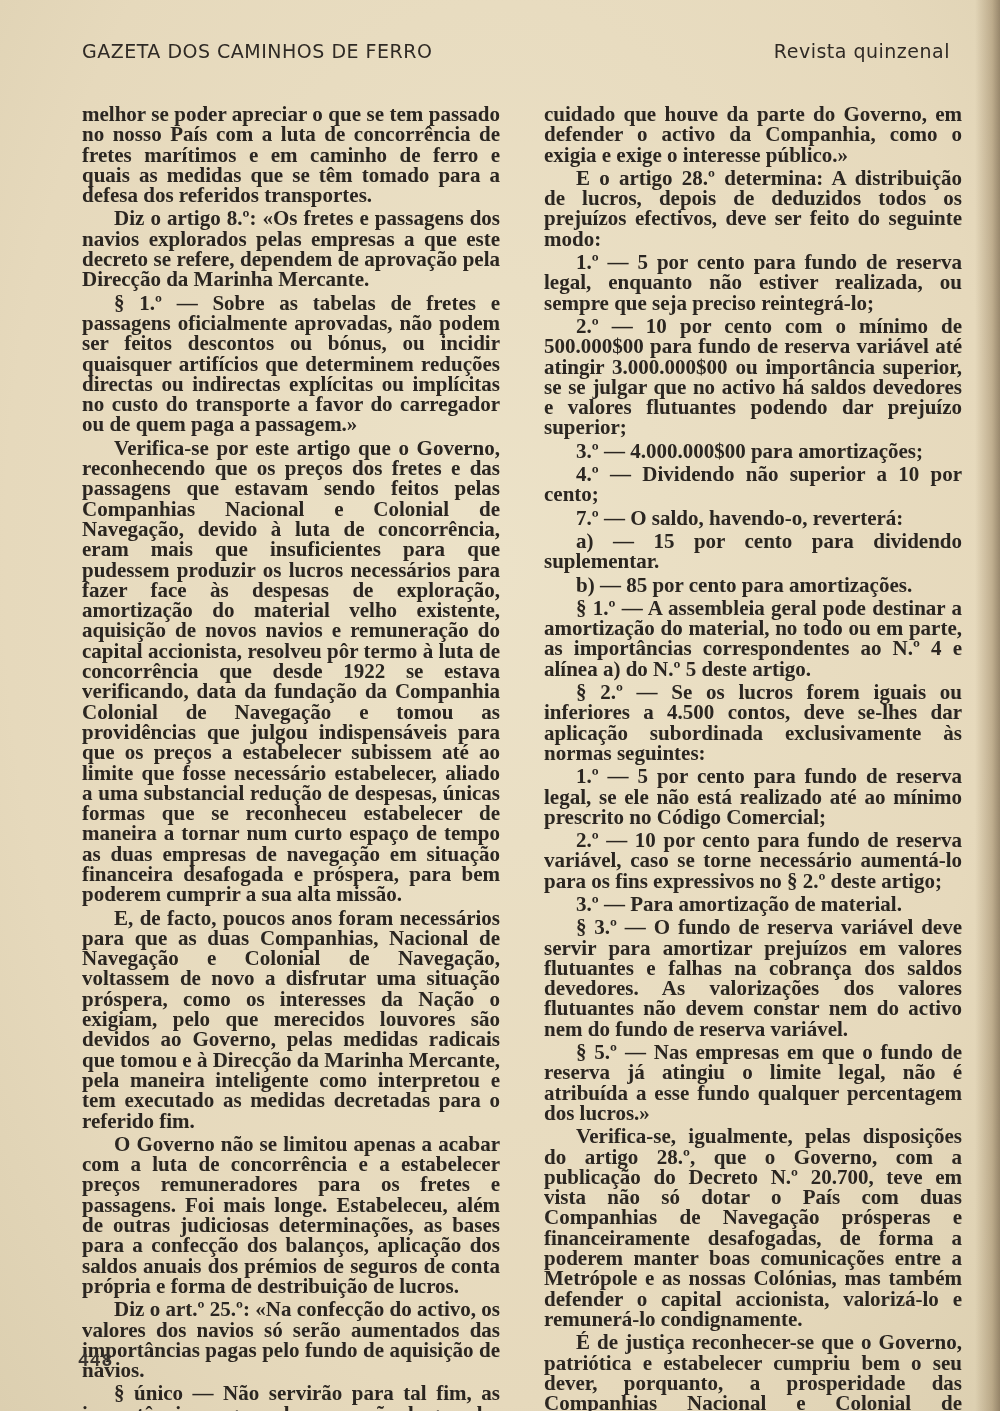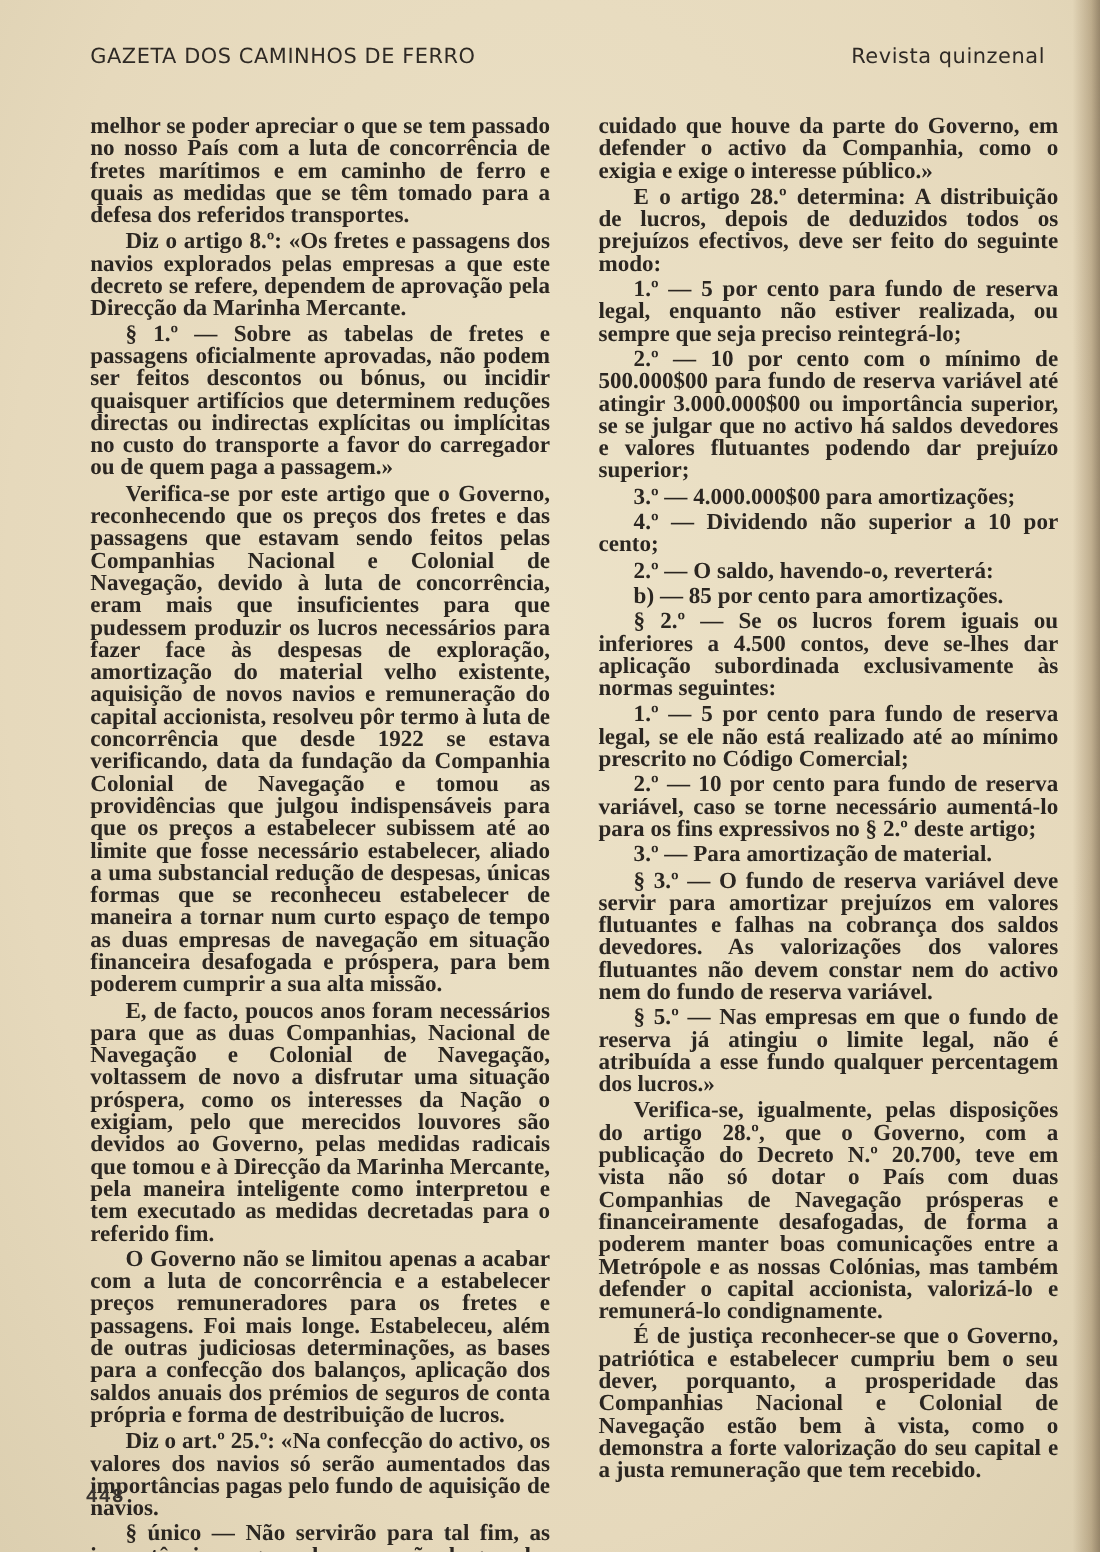--- a/index.html
+++ b/index.html
@@ -63,22 +63,24 @@
   <p>Verifica-se por este artigo e parágrafo único, o</p>
 </div>
 
 <div class="col right">
   <p class="noindent">cuidado que houve da parte do Governo, em defender o activo da Companhia, como o exigia e exige o interesse público.»</p>
   <p>E o artigo 28.º determina: A distribuição de lucros, depois de deduzidos todos os prejuízos efectivos, deve ser feito do seguinte modo:</p>
   <p class="item">1.º — 5 por cento para fundo de reserva legal, enquanto não estiver realizada, ou sempre que seja preciso reintegrá-lo;</p>
   <p class="item">2.º — 10 por cento com o mínimo de 500.000$00 para fundo de reserva variável até atingir 3.000.000$00 ou importância superior, se se julgar que no activo há saldos devedores e valores flutuantes podendo dar prejuízo superior;</p>
   <p class="item">3.º — 4.000.000$00 para amortizações;</p>
   <p class="item">4.º — Dividendo não superior a 10 por cento;</p>
-  <p class="item">2.º — O saldo, havendo-o, reverterá:</p>
+  <p class="item">7.º — O saldo, havendo-o, reverterá:</p>
+  <p class="item">a) — 15 por cento para dividendo suplementar.</p>
   <p class="item">b) — 85 por cento para amortizações.</p>
+  <p>§ 1.º — A assembleia geral pode destinar a amortização do material, no todo ou em parte, as importâncias correspondentes ao N.º 4 e alínea a) do N.º 5 deste artigo.</p>
   <p>§ 2.º — Se os lucros forem iguais ou inferiores a 4.500 contos, deve se-lhes dar aplicação subordinada exclusivamente às normas seguintes:</p>
   <p class="item">1.º — 5 por cento para fundo de reserva legal, se ele não está realizado até ao mínimo prescrito no Código Comercial;</p>
   <p class="item">2.º — 10 por cento para fundo de reserva variável, caso se torne necessário aumentá-lo para os fins expressivos no § 2.º deste artigo;</p>
   <p class="item">3.º — Para amortização de material.</p>
   <p>§ 3.º — O fundo de reserva variável deve servir para amortizar prejuízos em valores flutuantes e falhas na cobrança dos saldos devedores. As valorizações dos valores flutuantes não devem constar nem do activo nem do fundo de reserva variável.</p>
   <p>§ 5.º — Nas empresas em que o fundo de reserva já atingiu o limite legal, não é atribuída a esse fundo qualquer percentagem dos lucros.»</p>
   <p>Verifica-se, igualmente, pelas disposições do artigo 28.º, que o Governo, com a publicação do Decreto N.º 20.700, teve em vista não só dotar o País com duas Companhias de Navegação prósperas e financeiramente desafogadas, de forma a poderem manter boas comunicações entre a Metrópole e as nossas Colónias, mas também defender o capital accionista, valorizá-lo e remunerá-lo condignamente.</p>
   <p>É de justiça reconhecer-se que o Governo, patriótica e estabelecer cumpriu bem o seu dever, porquanto, a prosperidade das Companhias Nacional e Colonial de Navegação estão bem à vista, como o demonstra a forte valorização do seu capital e a justa remuneração que tem recebido.</p>
 </div>
 

